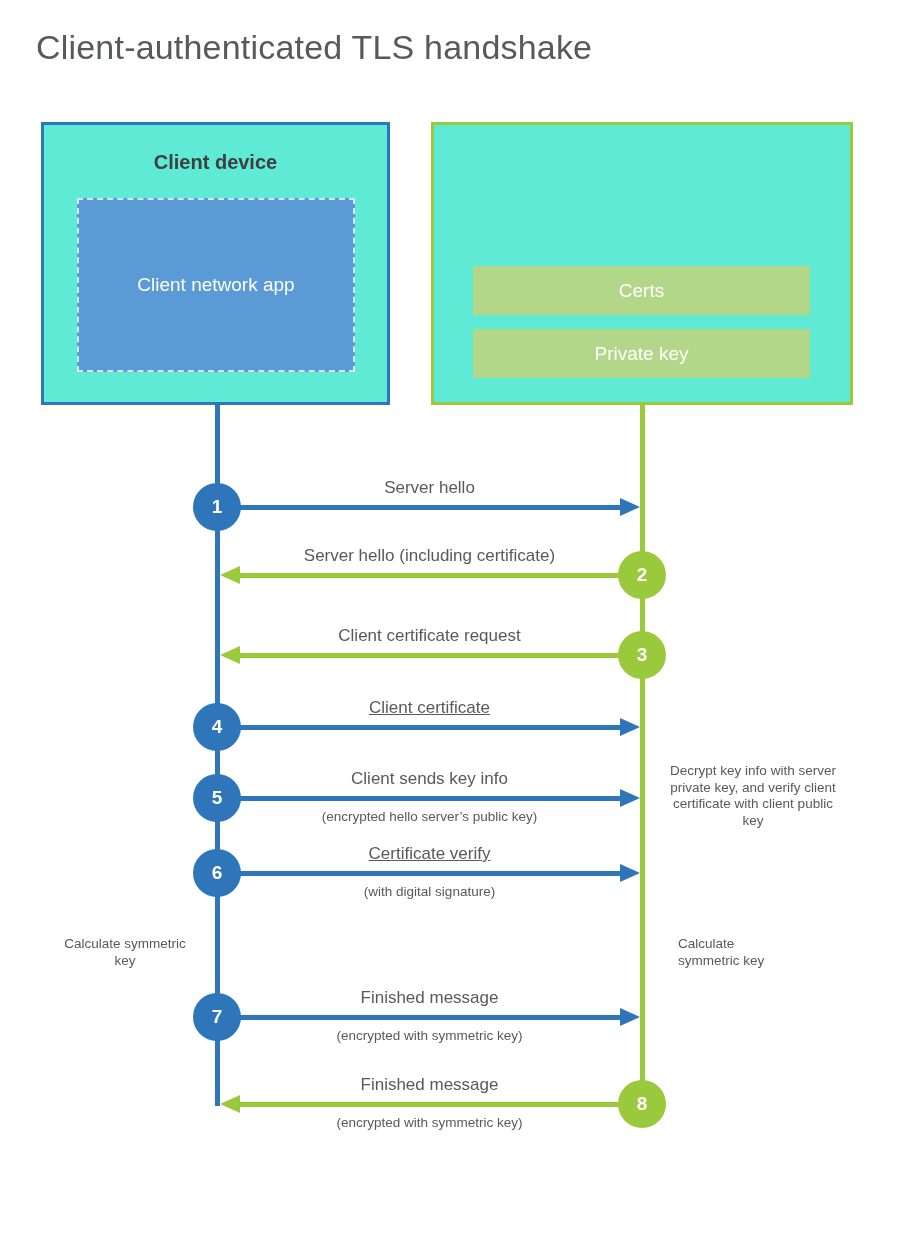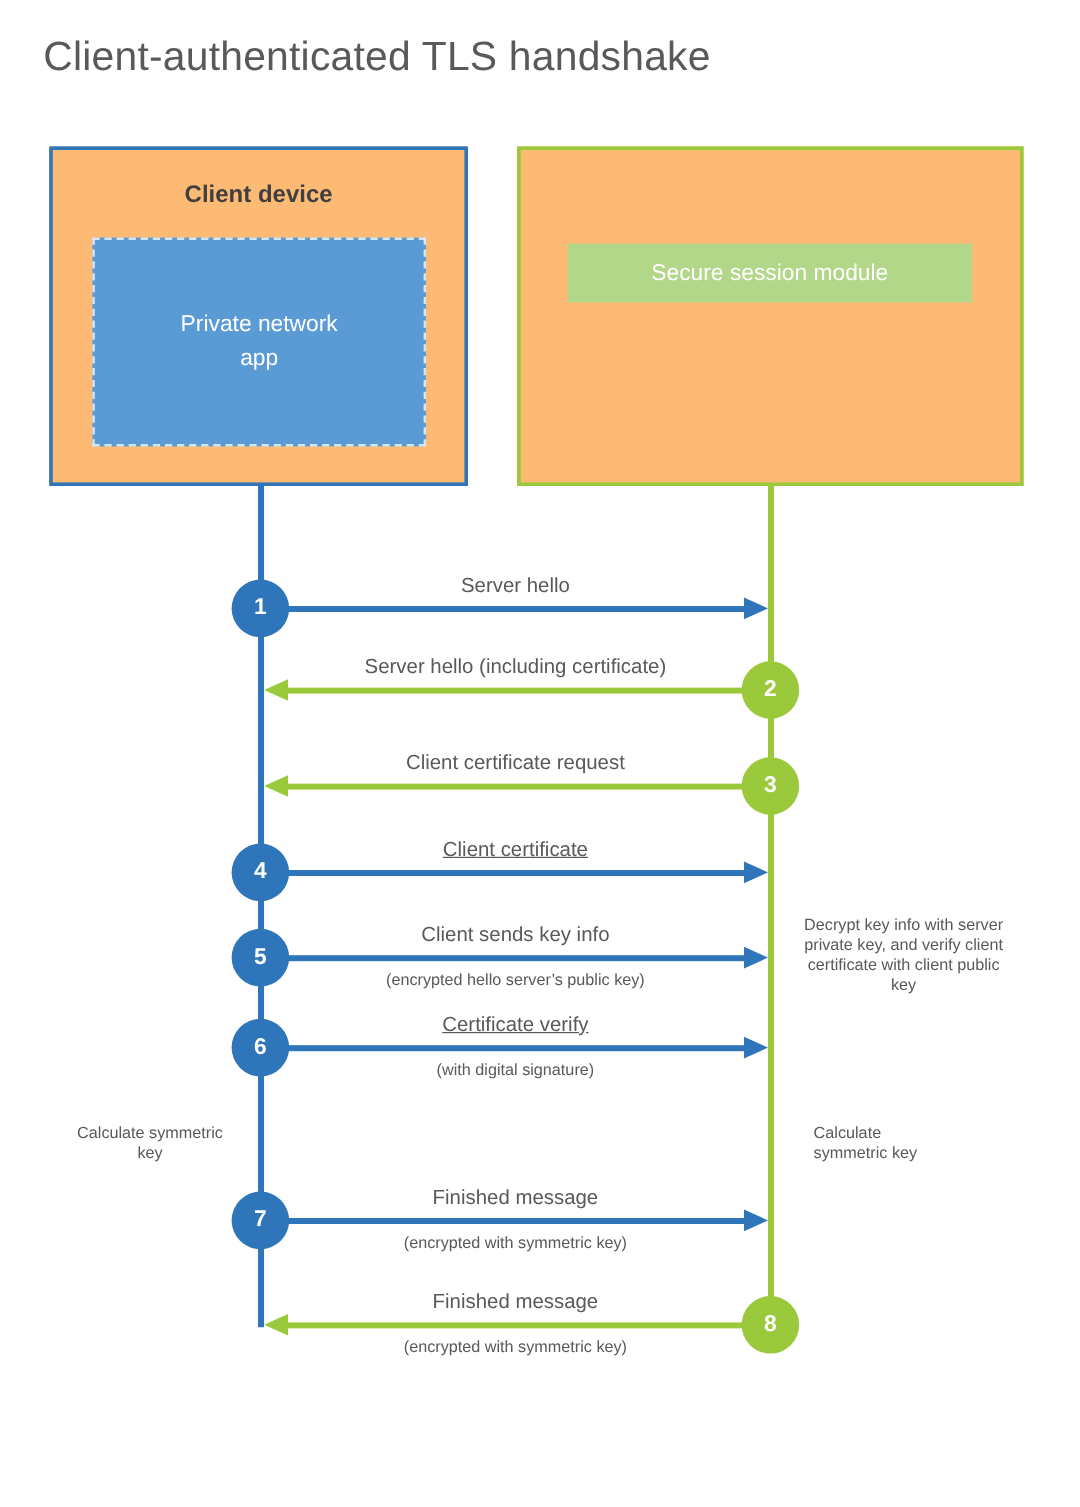--- a/index.html
+++ b/index.html
@@ -14,21 +14,21 @@
   .title {
     position: absolute;
     left: 36px;
     top: 28px;
     margin: 0;
     font-size: 34px;
     font-weight: 300;
     color: #58595B;
     letter-spacing: 0.2px;
   }
-  .box { position: absolute; top: 122px; height: 283px; background: #fdba74; box-sizing: border-box; }
+  .box { position: absolute; top: 122px; height: 283px; background: #5eead4; box-sizing: border-box; }
   .client-box { left: 41px;  width: 349px; border: 3px solid #2E76B9; }
   .server-box { left: 431px; width: 422px; border: 3px solid #9ACA3C; }
   .box-header {
     position: absolute;
     left: 0; right: 0; top: 26px;
     text-align: center;
     font-size: 20px;
     font-weight: bold;
     color: #3F3F3F;
   }
@@ -80,26 +80,27 @@
 </head>
 <body>
 
 <div class="canvas">
 
   <h1 class="title">Client-authenticated TLS handshake</h1>
 
   <div class="box client-box">
     <div class="box-header">Client device</div>
     <div class="client-app">
-      <span>Private network app</span>
+      <span>Client network app</span>
     </div>
   </div>
 
   <div class="box server-box">
-    <div class="server-module" style="top:78px">Secure session module</div>
+    <div class="server-module" style="top:141px">Certs</div>
+    <div class="server-module" style="top:204px">Private key</div>
   </div>
 
   <div class="vline" id="client-line" style="left:214.5px"></div>
   <div class="vline" id="server-line" style="left:639.5px"></div>
 
   <div id="messages">
       <div class="msg-label" style="left: 217px; width: 425px; top: 477px;">Server hello</div>
       <div class="msg-line" style="left: 217px; width: 402.5px; top: 504.5px; background: rgb(46, 118, 185);"></div>
       <div class="msg-head" style="left: 619.5px; top: 498px; border-top: 9px solid transparent; border-bottom: 9px solid transparent; border-left: 20px solid rgb(46, 118, 185);"></div>
       <div class="step-circle" style="left: 193px; top: 483px; background: rgb(46, 118, 185);">1</div>

